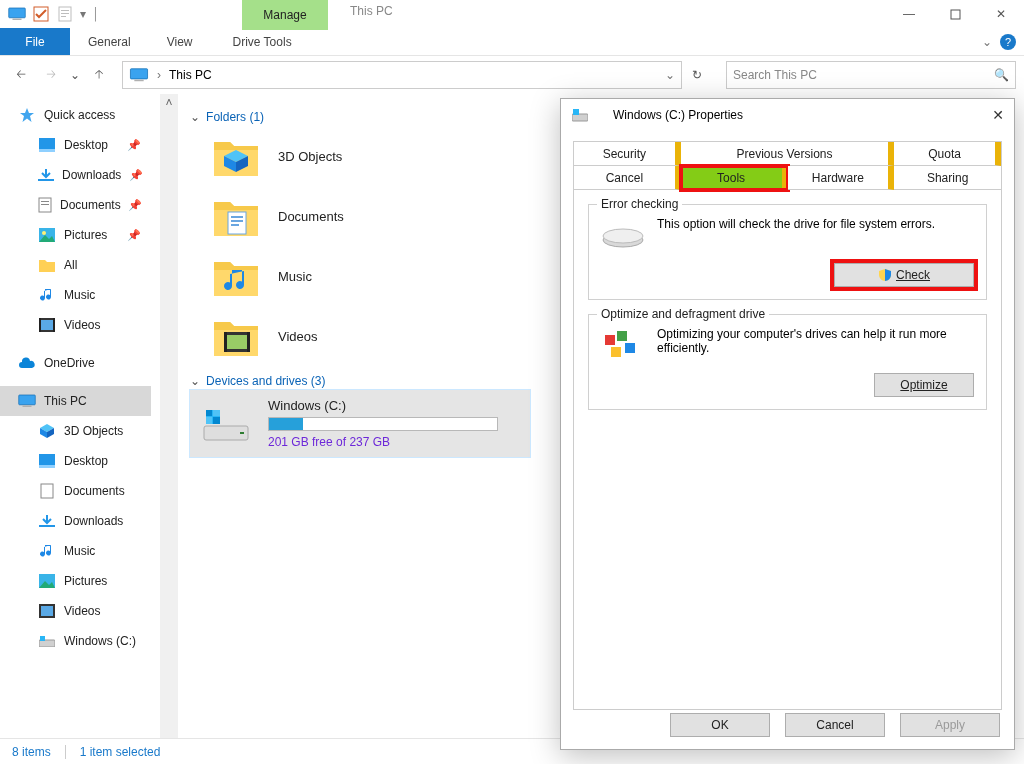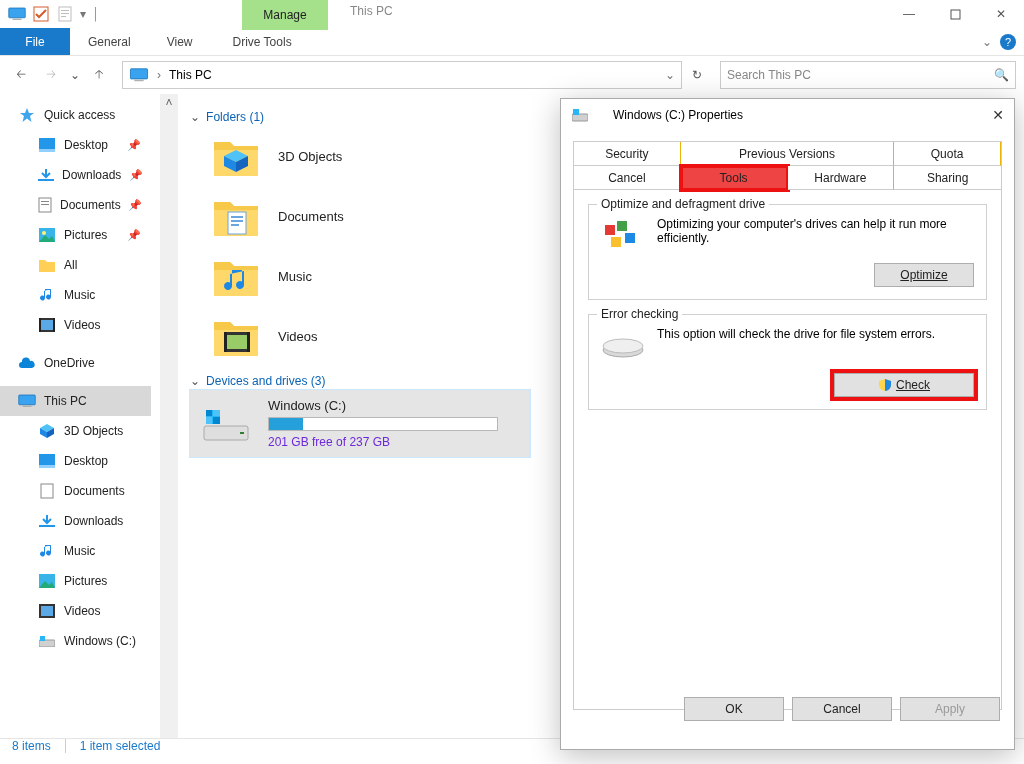--- a/index.html
+++ b/index.html
@@ -23,21 +23,21 @@
 .ribbon .ribbon-right { margin-left:auto; display:flex; align-items:center; padding-right:8px; gap:8px;}
 .ribbon .help-ic { width:16px;height:16px;border-radius:50%;background:#1979ca;color:#fff;display:flex;align-items:center;justify-content:center;font-size:11px;}
 
 
 .navrow { height: 38px; display:flex; align-items:center; padding: 4px 8px; gap:4px;}
 .nav-btn { width:26px; height:26px; display:flex;align-items:center;justify-content:center; color:#555;}
 .nav-btn.disabled{color:#bbb;}
 .addr { flex: 0 0 560px; height:28px; border:1px solid #ccc; display:flex;align-items:center; padding:0 6px; gap:8px; margin-left:6px;}
 .addr .pc-mini{width:20px;height:14px;}
 .addr .caret{color:#777;}
-.search { flex:1; height:28px; border:1px solid #ccc; display:flex; align-items:center; padding:4px 6px; color:#888; margin-left:8px;}
+.search { flex:1; height:28px; border:1px solid #ccc; display:flex; align-items:center; padding:4px 6px; color:#888; margin-left:14px;}
 .search .mag { margin-left:auto; color:#555;}
 
 
 .body { display:flex; height: calc(100% - 28px - 28px - 38px - 26px); }
 .navpane { width: 178px; border-right: 0; position:relative;}
 .navpane .scroll-gutter { position:absolute; right:0; top:0; width:18px; height:100%; background:#f0f0f0;}
 .navpane .scroll-gutter .scroll-arrow{height:18px;display:flex;align-items:center;justify-content:center;color:#666;background:#f0f0f0;}
 .nav-list { padding: 6px 0; width:151px;}
 .nav-item { height:30px; display:flex; align-items:center; padding-left:18px; gap:8px; color:#222;}
 .nav-item.l2 { padding-left:38px;}
@@ -54,43 +54,43 @@
 .fitem .lbl { color:#222; font-size:13px;}
 .drive-item { display:flex; align-items:center; padding:8px 12px; gap:18px; background:#e5e5e5; width:340px;}
 .drive-item.sel { outline:1px solid #cce8ff;}
 .drive-ic { width:48px;height:48px;display:flex;align-items:center;justify-content:flex-start;}
 .drive-info{flex:1; display:flex; flex-direction:column; gap:4px;}
 .drive-bar{ width:230px; height:14px; border:1px solid #b8b8b8; background:#fff;}
 .drive-bar .fill{height:100%; background:#26a0da;}
 .drive-sub{ color:#6d28d9;}
 
 
-.statusbar { height:26px; border-top:1px solid #e5e5e5; display:flex; padding:0 12px; gap:14px; color:#1979ca;}
+.statusbar { height:26px; border-top:1px solid #e5e5e5; display:flex; align-items:center; padding:0 12px; gap:14px; color:#1979ca;}
 .statusbar .sep{ width:1px; height:14px; background:#ccc;}
 
 
 .dialog { position:absolute; left:560px; top:98px; width:455px; height:652px; background:#fff; border:1px solid #aaa; box-shadow:0 6px 28px rgba(0,0,0,.25);}
 .dialog .dlg-title { height:32px; display:flex; align-items:center; padding:0 10px; gap:24px;}
 .dialog .dlg-title .dlg-x { margin-left:auto; font-size:14px; color:#333;}
 .dialog .dlg-body { padding: 10px 12px 0 12px;}
 .tabs { display:grid; grid-template-columns: repeat(4,1fr); border:1px solid #ccc; border-bottom:none;}
-.tabs .tab { height:24px; border-right:1px solid #eab308; border-bottom:1px solid #ccc; display:flex;align-items:center;justify-content:center; background:#fff; color:#222;}
+.tabs .tab { height:24px; border-right:6px solid #eab308; border-bottom:1px solid #ccc; display:flex;align-items:center;justify-content:center; background:#fff; color:#222;}
 .tabs .tab:last-child{border-right:none;}
-.tabs .tab.sel { background:#ef4444; }
+.tabs .tab.sel { background:#84cc16; }
 .tabs .tab.hl { outline:4px solid #e11; outline-offset:-2px; font-weight:400;}
 .tab-pane { border:1px solid #ccc; border-top:none; padding: 14px; height: 520px;}
 .group { border:1px solid #d0d0d0; padding:12px; margin-bottom:14px; position:relative;}
 .group .legend { position:absolute; top:-8px; left:8px; background:#fff; padding:0 4px; color:#222;}
 .grow { display:flex; gap:12px; align-items:flex-start;}
 .grow .gic{ width:44px;height:36px; display:flex;align-items:center;justify-content:center;}
 .group .actions { display:flex; justify-content:flex-end; margin-top:10px;}
 .winbtn { min-width:100px; height:24px; border:1px solid #adadad; background:#e1e1e1; display:flex;align-items:center;justify-content:center; gap:4px; color:#222;}
 .winbtn.hl { outline:4px solid #e11; outline-offset:0; min-width:140px;}
 .winbtn.disabled{ color:#9a9a9a;}
-.dlg-buttons { position:absolute; bottom:28px; right:14px; display:flex; gap:8px;margin-left:36px;}
+.dlg-buttons { position:absolute; bottom:12px; right:14px; display:flex; gap:15px;margin-left:36px;}
 .shield{ width:14px;height:14px; display:inline-block;}
 
 
 .ic { display:inline-flex; width:18px; height:18px; align-items:center; justify-content:center;}
 </style>
 </head>
 <body>
 
 <div class="titlebar">
   <div class="qat">
@@ -449,61 +449,61 @@
       <div class="tab" style="grid-column:span 2">Previous Versions</div>
       <div class="tab">Quota</div>
       <div class="tab">Cancel</div>
       <div class="tab hl sel">Tools</div>
       <div class="tab">Hardware</div>
       <div class="tab">Sharing</div>
     </div>
     <div class="tab-pane">
 
       <div class="group">
+        <span class="legend">Error checking</span>
+        <div class="grow">
+          <span class="gic">
+              <svg width="44" height="30" viewBox="0 0 44 30">
+                <ellipse cx="22" cy="20" rx="20" ry="7" fill="#d9d9d9" stroke="#aaa"></ellipse>
+                <ellipse cx="22" cy="16" rx="20" ry="7" fill="#efefef" stroke="#bbb"></ellipse>
+              </svg>
+            </span>
+          <span style="max-width:280px;">This option will check the drive for file system errors.</span>
+        </div>
+        <div class="actions">
+          <div class="winbtn hl">
+            <span class="shield"><svg width="14" height="14" viewBox="0 0 14 14">
+                  <path d="M7 1 L13 3 V7 C13 10 10 13 7 13 C4 13 1 10 1 7 V3 Z" fill="#ffd54f"></path>
+                  <path d="M7 1 L13 3 V7 C13 10 10 13 7 13 V1 Z" fill="#1e88e5"></path>
+                </svg></span>
+            <span style="text-decoration:underline;">Check</span>
+          </div>
+        </div>
+      </div>
+
+      <div class="group">
         <span class="legend">Optimize and defragment drive</span>
         <div class="grow">
           <span class="gic">
               <svg width="40" height="36" viewBox="0 0 40 36">
                 <rect x="2" y="8" width="10" height="10" fill="#e53935"></rect>
                 <rect x="14" y="4" width="10" height="10" fill="#43a047"></rect>
                 <rect x="8" y="20" width="10" height="10" fill="#fbc02d"></rect>
                 <rect x="22" y="16" width="10" height="10" fill="#1e88e5"></rect>
               </svg>
             </span>
           <span style="max-width:300px;">Optimizing your computer's drives can help it run more efficiently.</span>
         </div>
         <div class="actions">
           <div class="winbtn">
               <span style="text-decoration:underline;">Optimize</span>
             </div>
         </div>
       </div>
 
-      <div class="group">
-        <span class="legend">Error checking</span>
-        <div class="grow">
-          <span class="gic">
-              <svg width="44" height="30" viewBox="0 0 44 30">
-                <ellipse cx="22" cy="20" rx="20" ry="7" fill="#d9d9d9" stroke="#aaa"></ellipse>
-                <ellipse cx="22" cy="16" rx="20" ry="7" fill="#efefef" stroke="#bbb"></ellipse>
-              </svg>
-            </span>
-          <span style="max-width:280px;">This option will check the drive for file system errors.</span>
-        </div>
-        <div class="actions">
-          <div class="winbtn hl">
-            <span class="shield"><svg width="14" height="14" viewBox="0 0 14 14">
-                  <path d="M7 1 L13 3 V7 C13 10 10 13 7 13 C4 13 1 10 1 7 V3 Z" fill="#ffd54f"></path>
-                  <path d="M7 1 L13 3 V7 C13 10 10 13 7 13 V1 Z" fill="#1e88e5"></path>
-                </svg></span>
-            <span style="text-decoration:underline;">Check</span>
-          </div>
-        </div>
-      </div>
-
     </div>
   </div>
   <div class="dlg-buttons">
     <div class="winbtn">
         <span>OK</span>
       </div>
     <div class="winbtn">
         <span>Cancel</span>
       </div>
     <div class="winbtn disabled">

